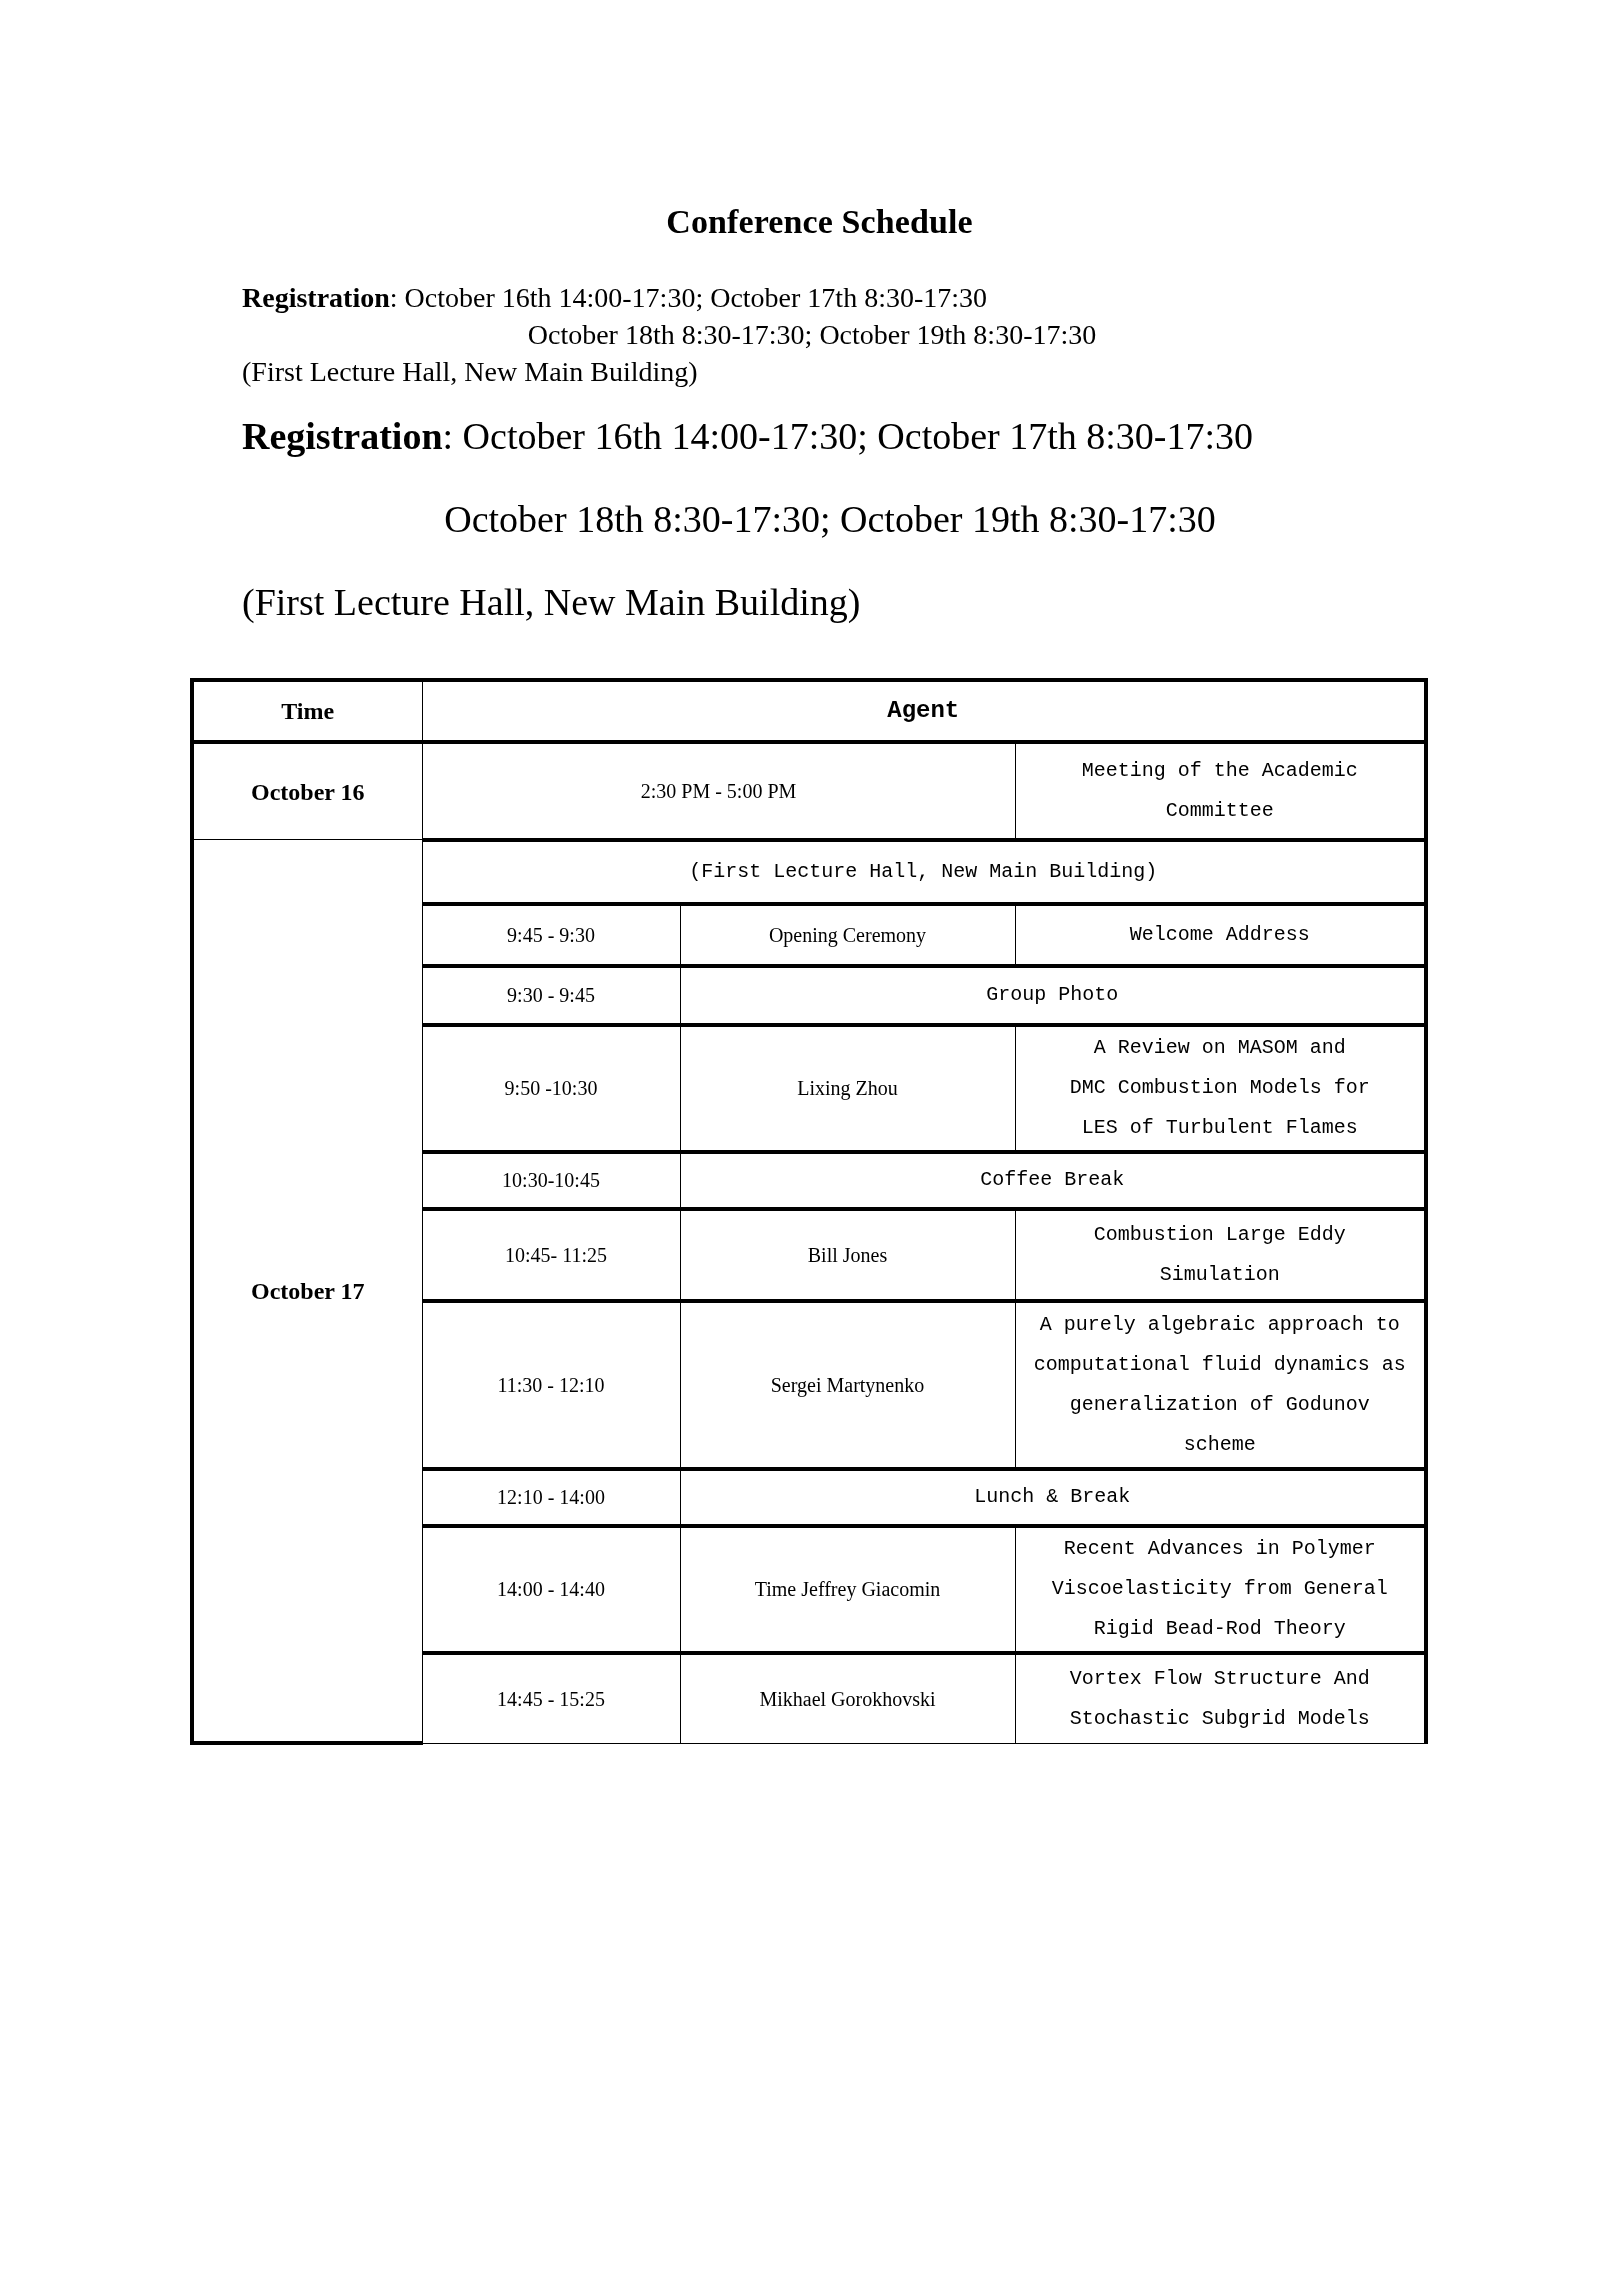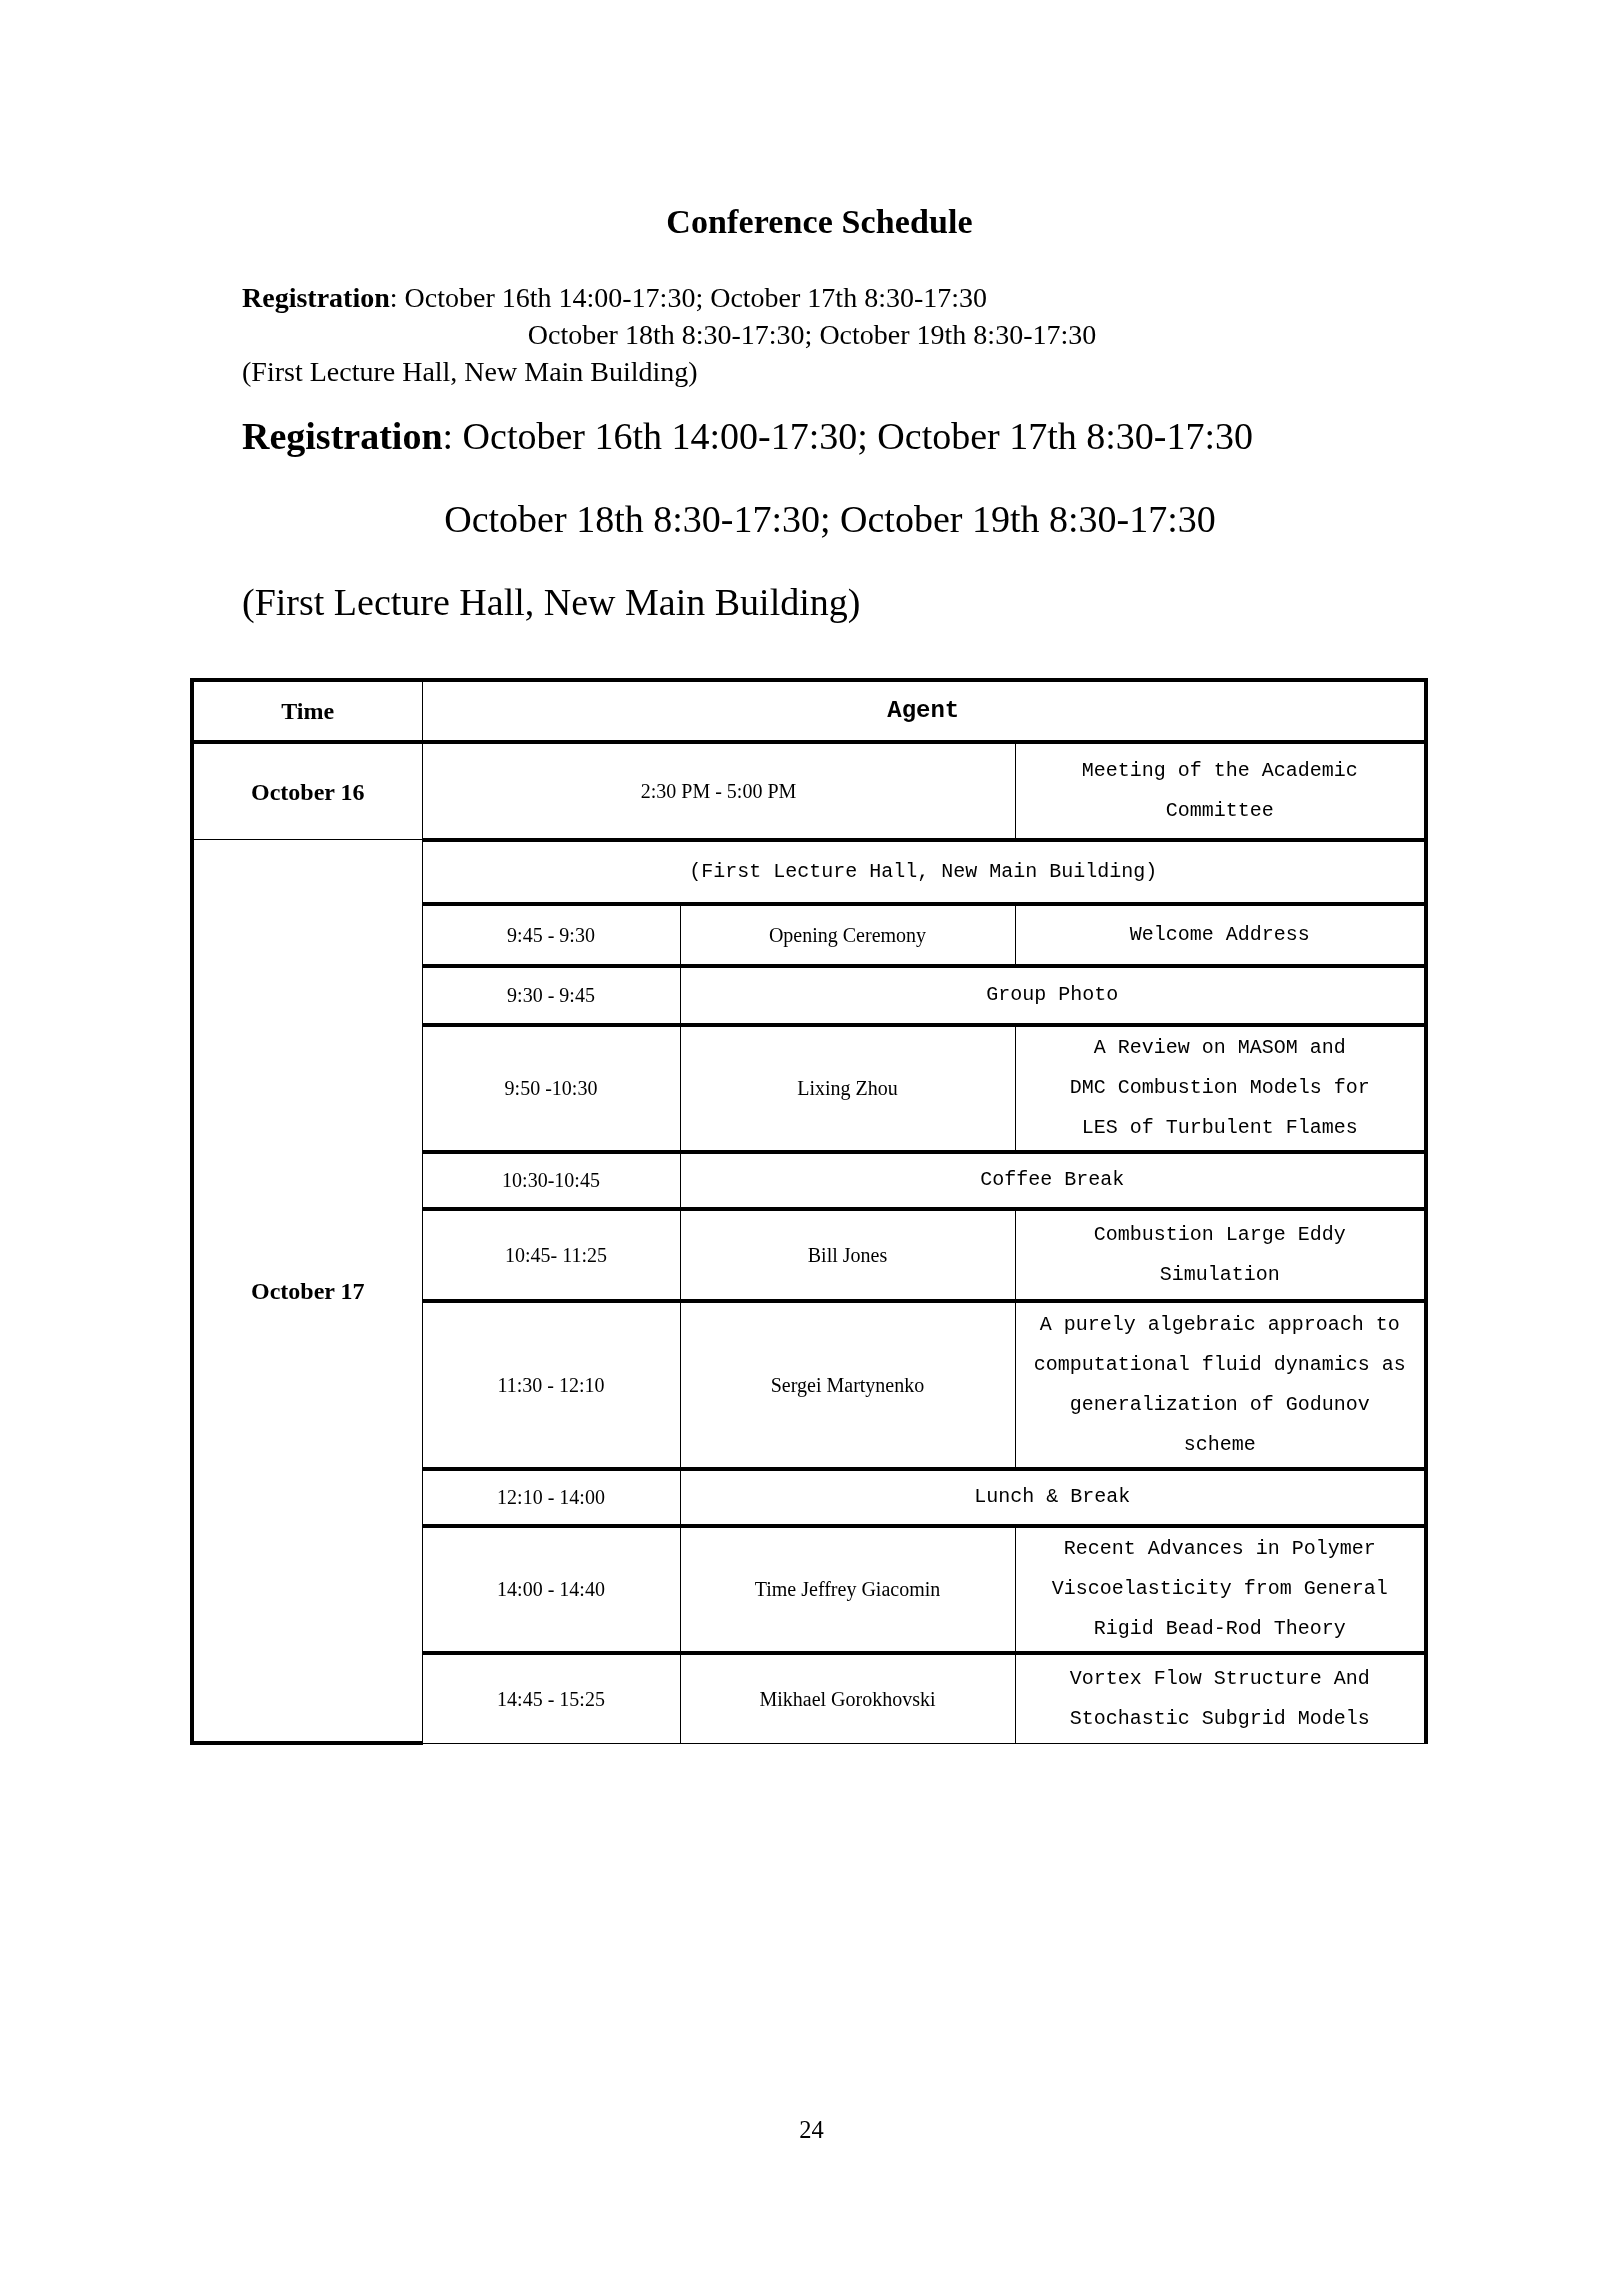--- a/index.html
+++ b/index.html
@@ -238,16 +238,15 @@
         <td class="thick-top thin-bottom">Mikhael Gorokhovski</td>
         <td class="thick-top thin-bottom thick-right cell-lines">
           <span>Vortex Flow Structure And</span>
           <span>Stochastic Subgrid Models</span>
         </td>
       </tr>
 
     </tbody>
   </table>
 
-  <div class="page-number">24</div>
 
 </div>
 
 
 </body></html>

